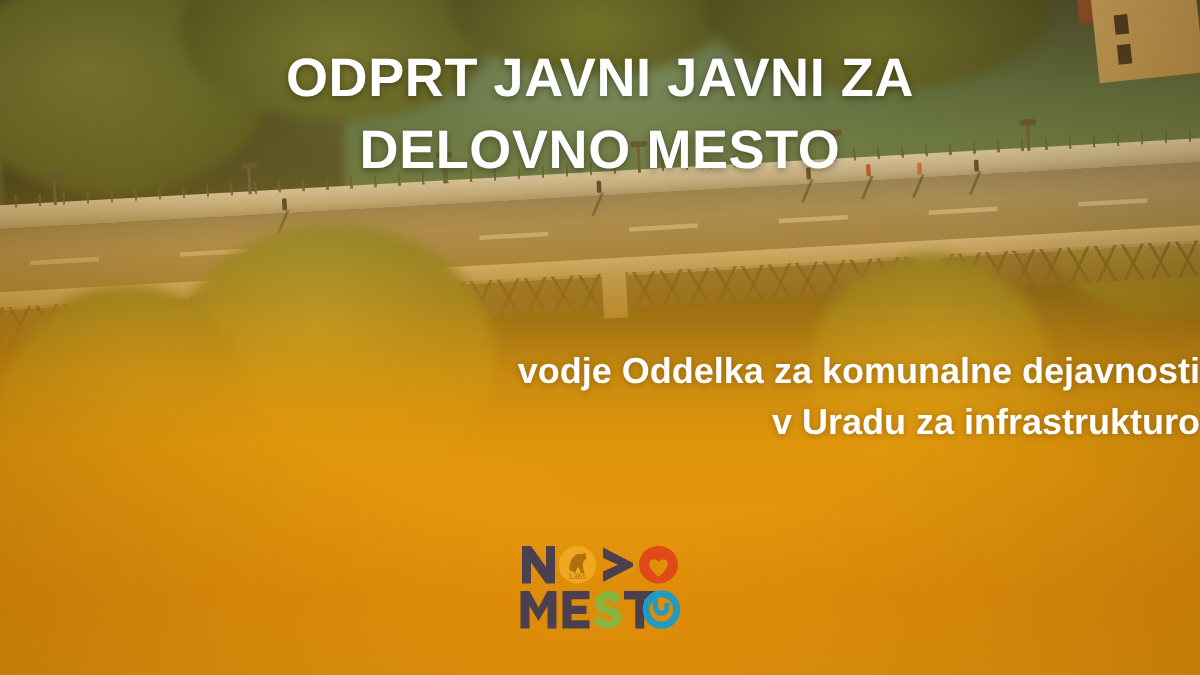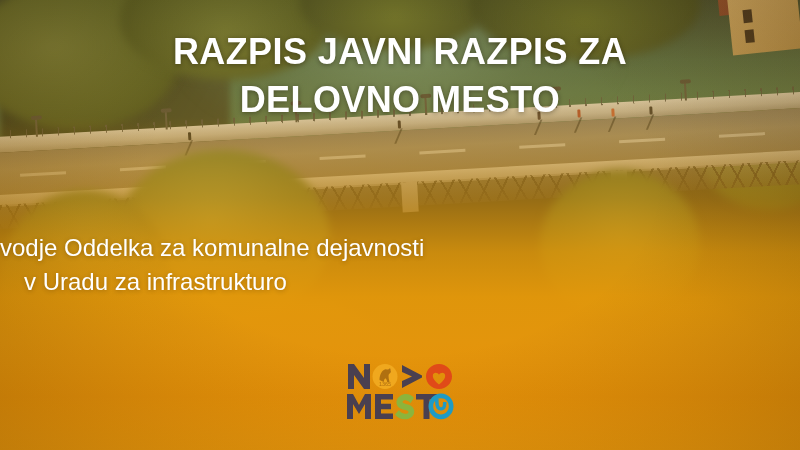--- a/index.html
+++ b/index.html
@@ -139,24 +139,24 @@
     font-size:36px;
     font-weight:bold;
     line-height:1.32;
     letter-spacing:.4px;
     text-shadow:0 1px 5px rgba(20,15,0,.42);
   }
   .title .l2 { display:block; }
 
   .subtitle {
     position:absolute; left:0; right:0; top:231px;
-    text-align:left;
+    text-align:right;
     color:#ffffff;
     font-size:24px;
-    font-weight:normal;
+    font-weight:bold;
     line-height:1.42;
     text-shadow:0 1px 4px rgba(70,40,0,.35);
   }
   .subtitle .s2 { display:block;padding-left:24px; }
 
   
   .logo {
     position:absolute; left:0; right:0; top:360px;
     display:flex; flex-direction:column; align-items:center;
   }
@@ -231,21 +231,21 @@
     <div class="tree t10"></div>
     <div class="tree t9"></div>
   </div>
 
   <div class="grade"></div>
   <div class="vignette"></div>
 
   <div class="content">
 
     <div class="title">
-      <span>RAZPIS JAVNI RAZPIS ZA</span>
+      <span>ODPRT JAVNI JAVNI ZA</span>
       <span class="l2">DELOVNO MESTO</span>
     </div>
 
     <div class="subtitle">
       <span>vodje Oddelka za komunalne dejavnosti</span>
       <span class="s2">v Uradu za infrastrukturo</span>
     </div>
 
     <div class="logo">
       <svg width="108" height="62" viewBox="0 0 108 62" aria-hidden="true">

